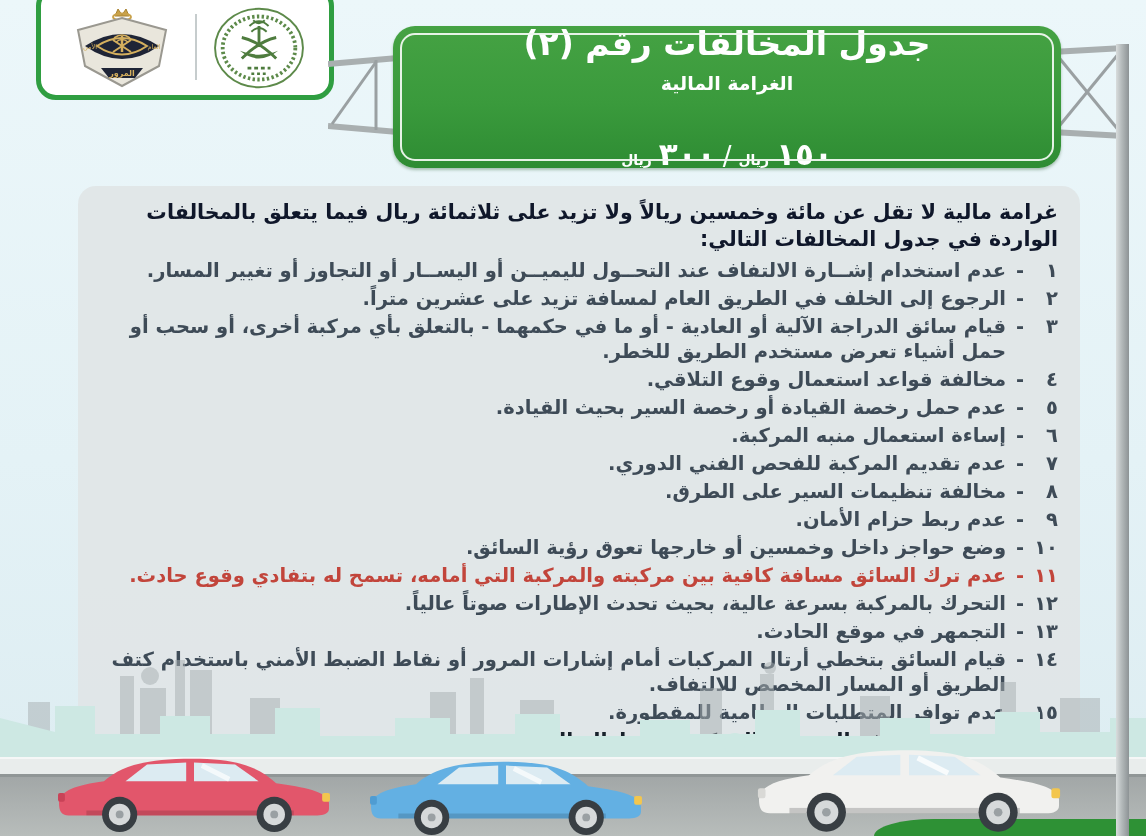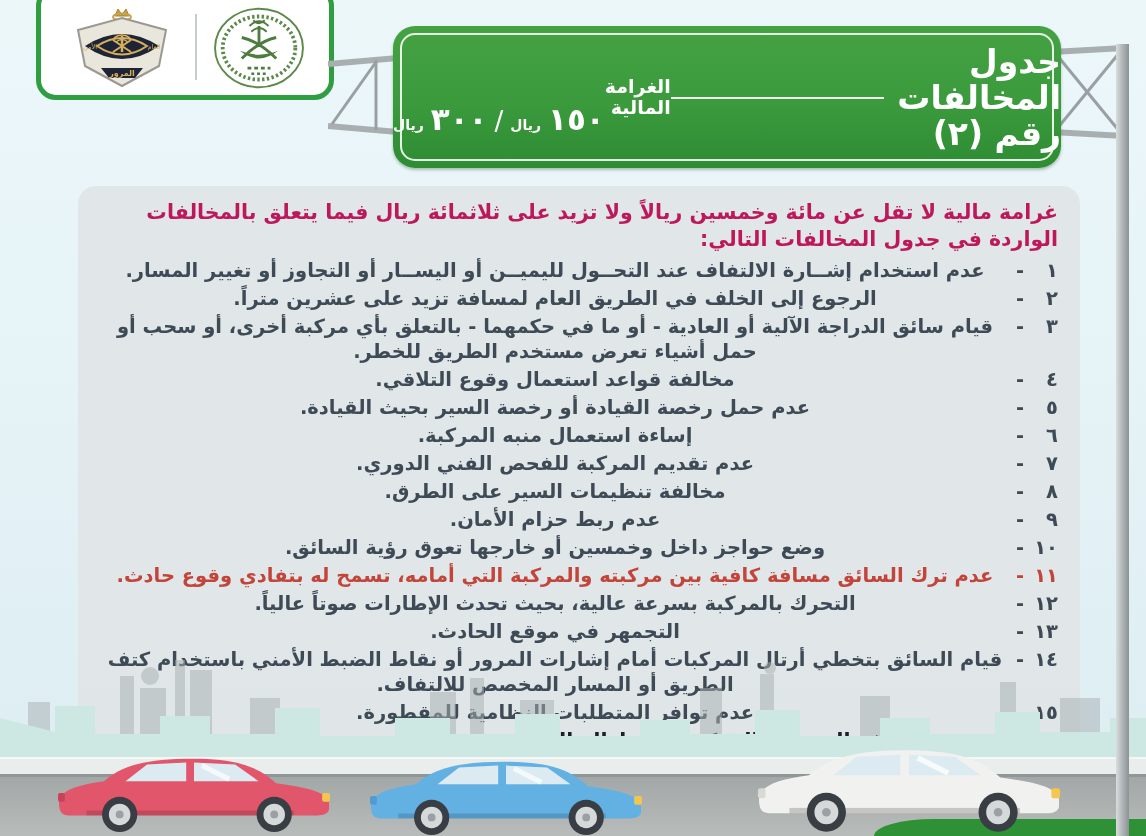--- a/index.html
+++ b/index.html
@@ -20,21 +20,21 @@
   .sign{
     position:absolute;left:393px;top:26px;width:668px;height:142px;
     background:linear-gradient(#45a243 0%,#3a9a3c 55%,#2e8c33 100%);
     border-radius:22px;z-index:3;
     box-shadow:0 2px 3px rgba(40,90,45,.35);
   }
   .sign::after{
     content:"";position:absolute;inset:7px;border:2px solid rgba(240,248,240,.95);
     border-radius:15px;pointer-events:none;
   }
-  .sign-inner{position:relative;height:100%;display:flex;flex-direction:row;
+  .sign-inner{position:relative;height:100%;display:flex;flex-direction:column;
     align-items:center;justify-content:center;color:#fff;direction:rtl;}
   .sign-title{font-size:33px;font-weight:bold;letter-spacing:0;line-height:36px;margin-top:2px;}
   .sign-divider{width:488px;height:2px;background:#f2f8f2;margin:6px 0 5px;}
   .sign-subtitle{font-size:19px;font-weight:bold;line-height:21px;}
   .sign-fine{direction:rtl;display:flex;align-items:baseline;gap:7px;font-weight:bold;margin-top:1px;}
   .sign-fine .big{font-size:31px;line-height:32px;margin-top:43px;}
   .sign-fine .small{font-size:14px;text-align:center;}
   .sign-fine .sep{font-size:26px;font-weight:normal;}
   
   .pole{
@@ -44,29 +44,29 @@
   .truss{position:absolute;z-index:2;}
   .truss-right{left:1050px;top:40px;}
   .truss-left{left:328px;top:50px;}
   
   .panel{
     position:absolute;left:78px;top:186px;width:1002px;height:568px;
     background:rgba(224,229,231,.94);border-radius:18px;z-index:2;
     padding:13px 22px 0 26px;box-sizing:border-box;direction:rtl;
   }
   .intro{
-    color:#be185d;font-weight:bold;font-size:20.5px;line-height:27px;
+    color:#0f172a;font-weight:bold;font-size:20.5px;line-height:27px;
     text-align:right;margin-bottom:5px;
   }
   .vlist{margin:0;}
   .vitem{display:flex;margin-bottom:3px;color:#3e4b57;font-weight:bold;
     font-size:19.5px;line-height:25px;}
   .vitem .num{flex:none;width:52px;display:flex;justify-content:space-between;
     padding-left:10px;box-sizing:border-box;}
-  .vitem .txt{flex:1;text-align:center;}
+  .vitem .txt{flex:1;text-align:right;}
   .vitem.hl{color:#c2453b;}
   .footnote{
     color:#18222b;font-weight:bold;font-size:20.5px;line-height:26px;
     text-align:right;margin:1px 140px 0 0;
   }
   
   .skyline{position:absolute;left:0;top:648px;z-index:3;}
   .wall{position:absolute;left:0;top:757px;width:1146px;height:17px;
     background:#e9edec;border-top:2px solid #f5f7f7;z-index:5;}
   .road{position:absolute;left:0;top:774px;width:1146px;height:62px;

